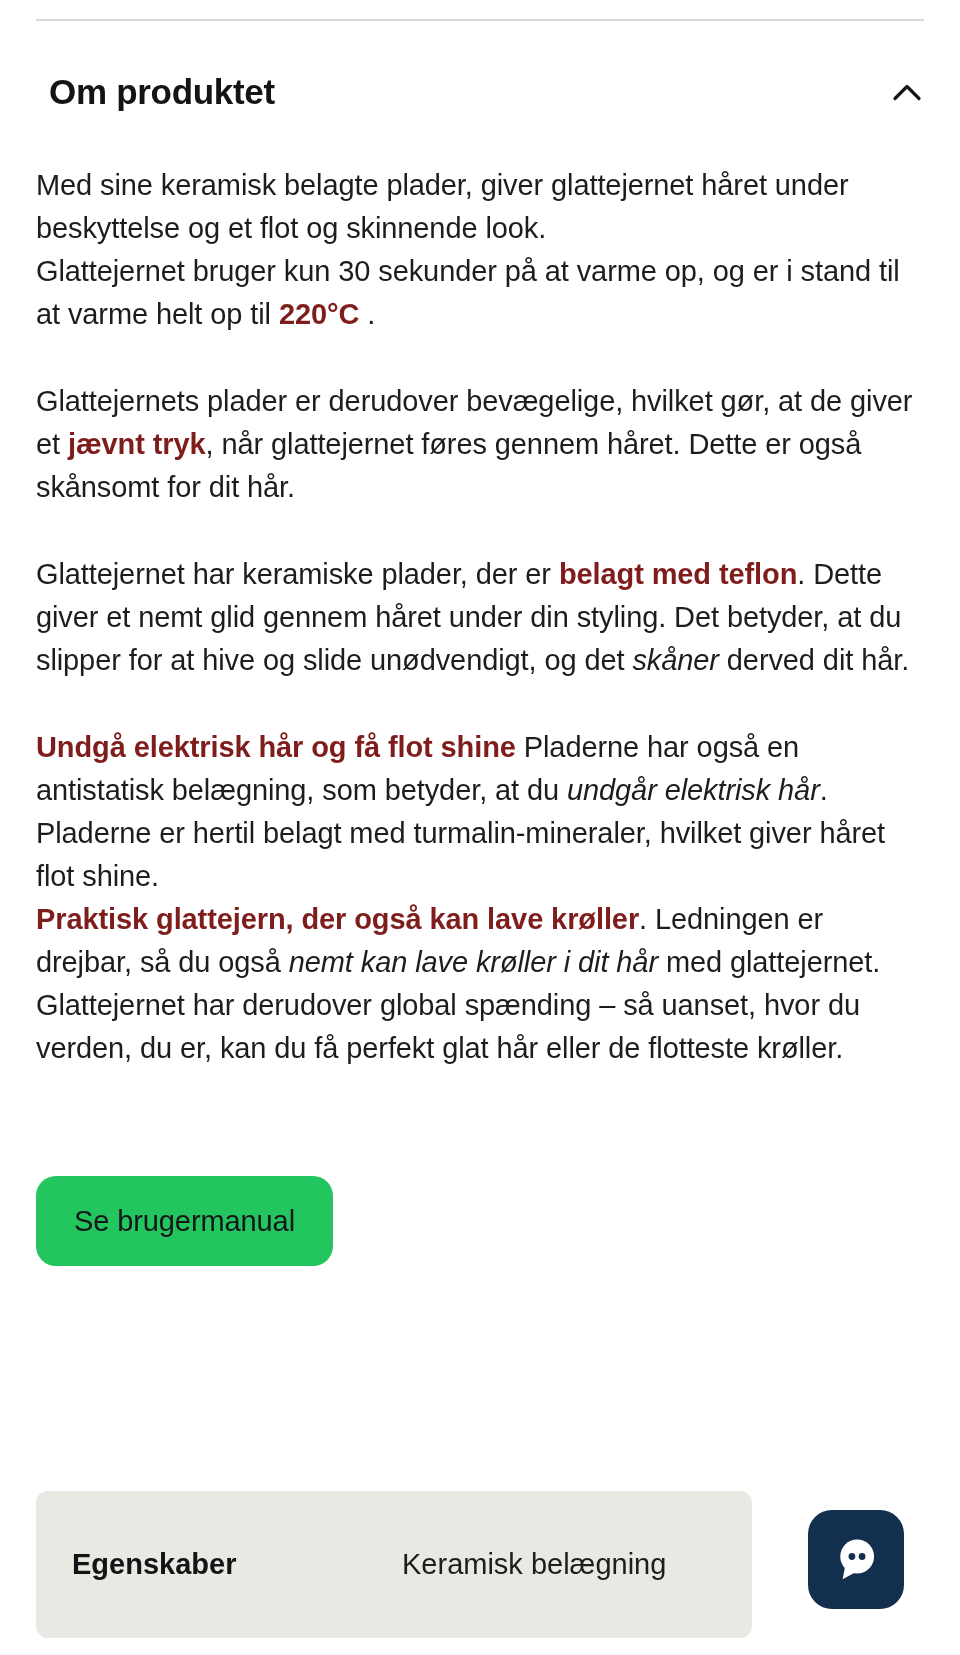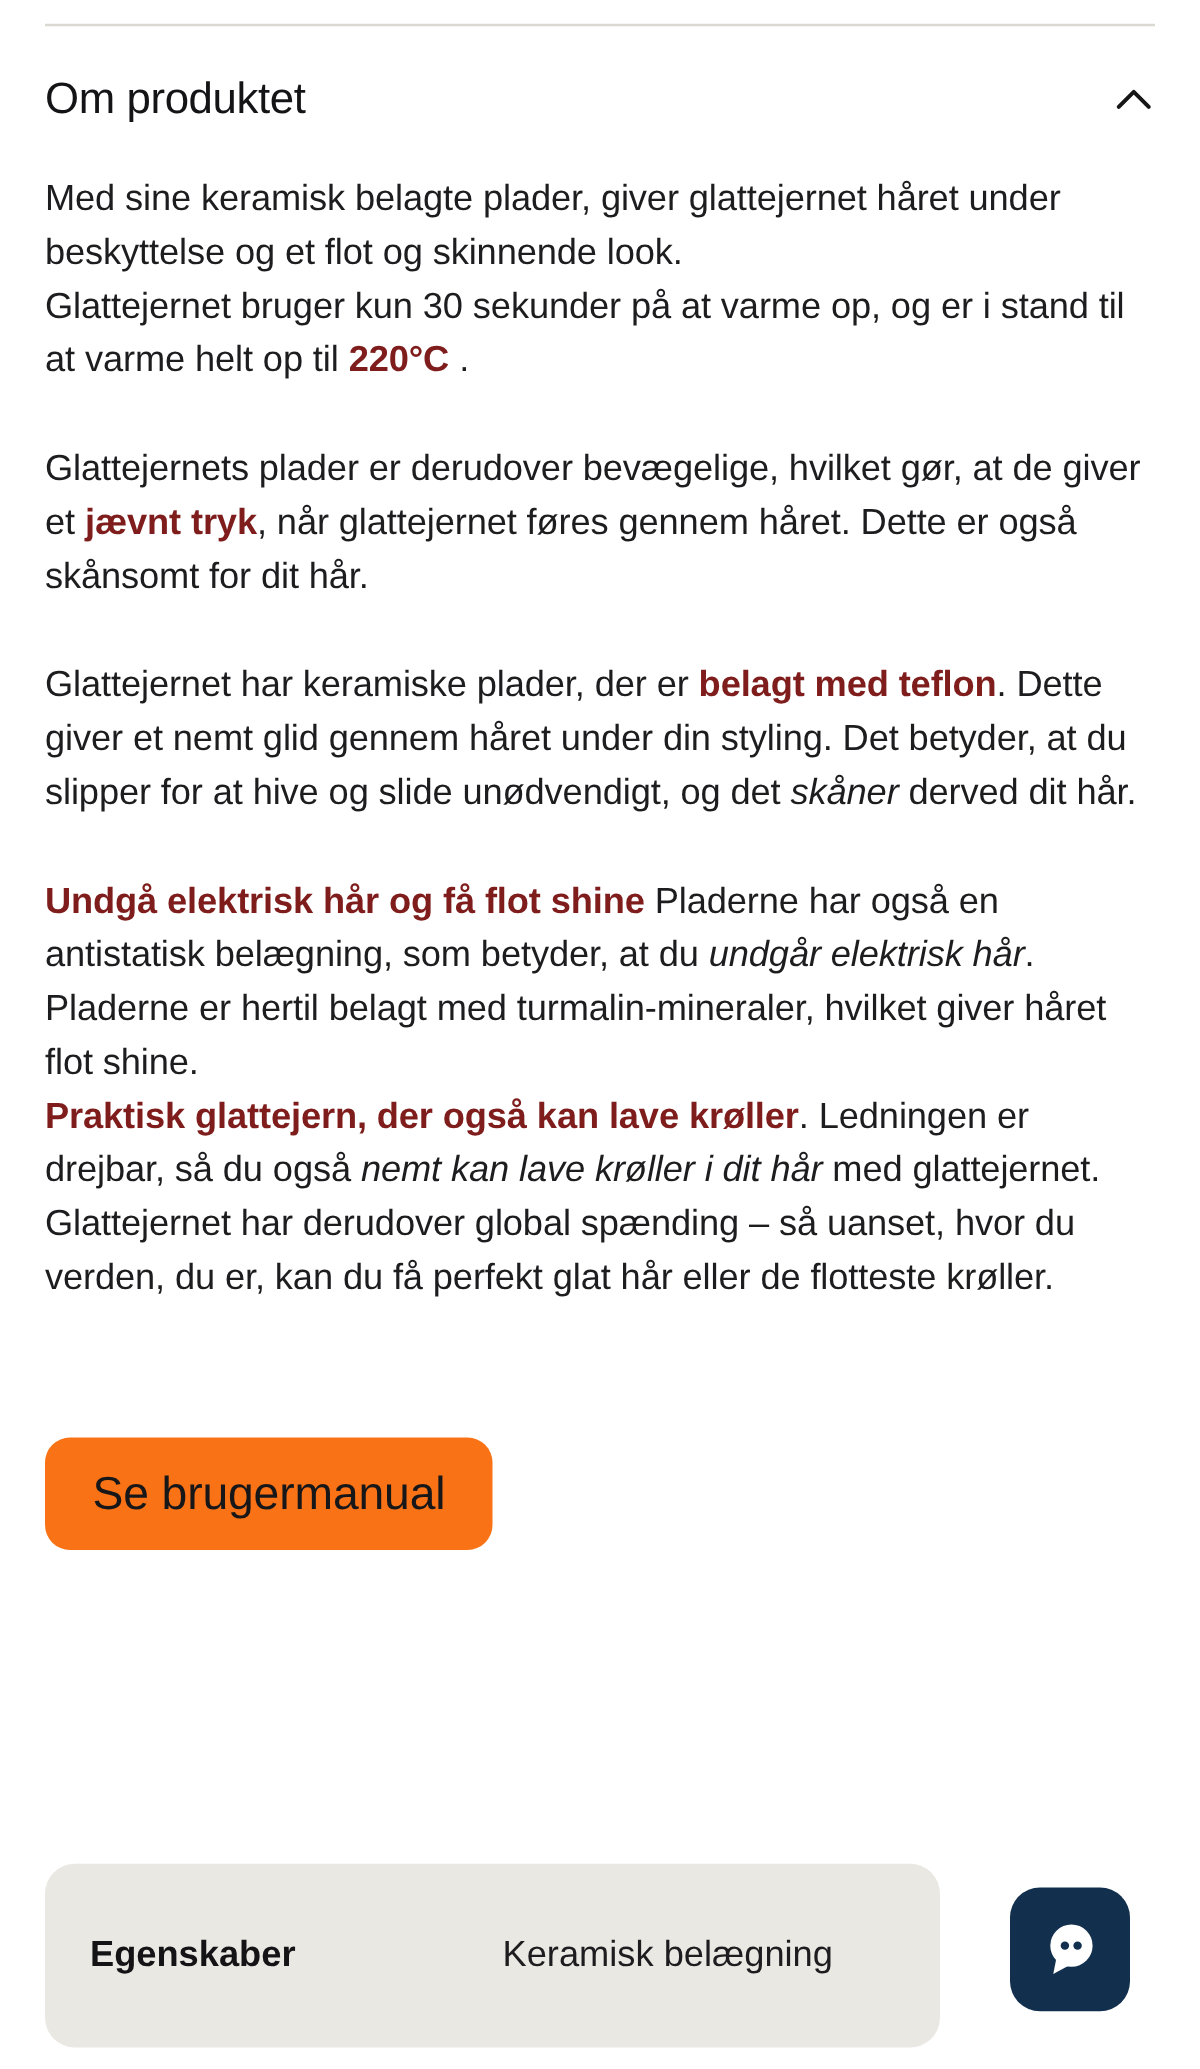--- a/index.html
+++ b/index.html
@@ -7,39 +7,39 @@
     width:960px;height:1655px;position:relative;overflow:hidden;
     background:#ffffff;color:#1d1d1f;
     font-family:"Liberation Sans",sans-serif;
     -webkit-font-smoothing:antialiased;
   }
   .divider{border:0;border-top:2px solid #dbd8d1;margin:19px 36px 0 36px;}
   .section-header{
     display:flex;justify-content:space-between;align-items:center;
     margin:37px 36px 0 36px;cursor:pointer;
   }
-  .section-title{font-size:35px;line-height:42px;font-weight:400;margin:0;color:#141416;letter-spacing:-0.3px;}
+  .section-title{font-size:35px;line-height:42px;font-weight:700;margin:13px;color:#141416;letter-spacing:-0.3px;}
   .chev{display:flex;align-items:center;padding:4px 2px;}
   .chev svg{width:30px;height:19px;display:block;}
   .content{margin:38px 36px 0 36px;width:888px;}
   .para{font-size:29px;line-height:43px;margin:0 0 44px 0;letter-spacing:-0.1px;}
   .para:last-child{margin-bottom:0;}
   .para strong{font-weight:700;color:#7f1d1d;}
   .para em{font-style:italic;}
   .manual-btn{
     display:block;margin:106px 0 0 36px;
-    background:#f97316;color:#17171a;
+    background:#22c55e;color:#17171a;
     border:none;border-radius:20px;
     height:90px;padding:0 38px;
-    font-family:inherit;font-size:37px;font-weight:400;letter-spacing:-0.1px;
+    font-family:inherit;font-size:29px;font-weight:400;letter-spacing:-0.1px;
     cursor:pointer;
   }
   .features{
     position:absolute;left:36px;top:1491px;width:716px;height:147px;
-    background:#eae8e3;border-radius:24px;
+    background:#eae8e3;border-radius:12px;
   }
   .feat-row{display:flex;align-items:center;height:100%;padding:0 36px;box-sizing:border-box;}
   .feat-label{width:330px;font-size:29px;font-weight:700;color:#141416;}
   .feat-value{font-size:29px;font-weight:400;color:#1d1d1f;}
   .chat-fab{
     position:absolute;left:808px;top:1510px;width:96px;height:99px;
     background:#12304e;border:none;border-radius:24px;
     box-shadow:0 0 0 3px rgba(255,255,255,0.75);
     display:flex;align-items:center;justify-content:center;
     cursor:pointer;padding:0;

